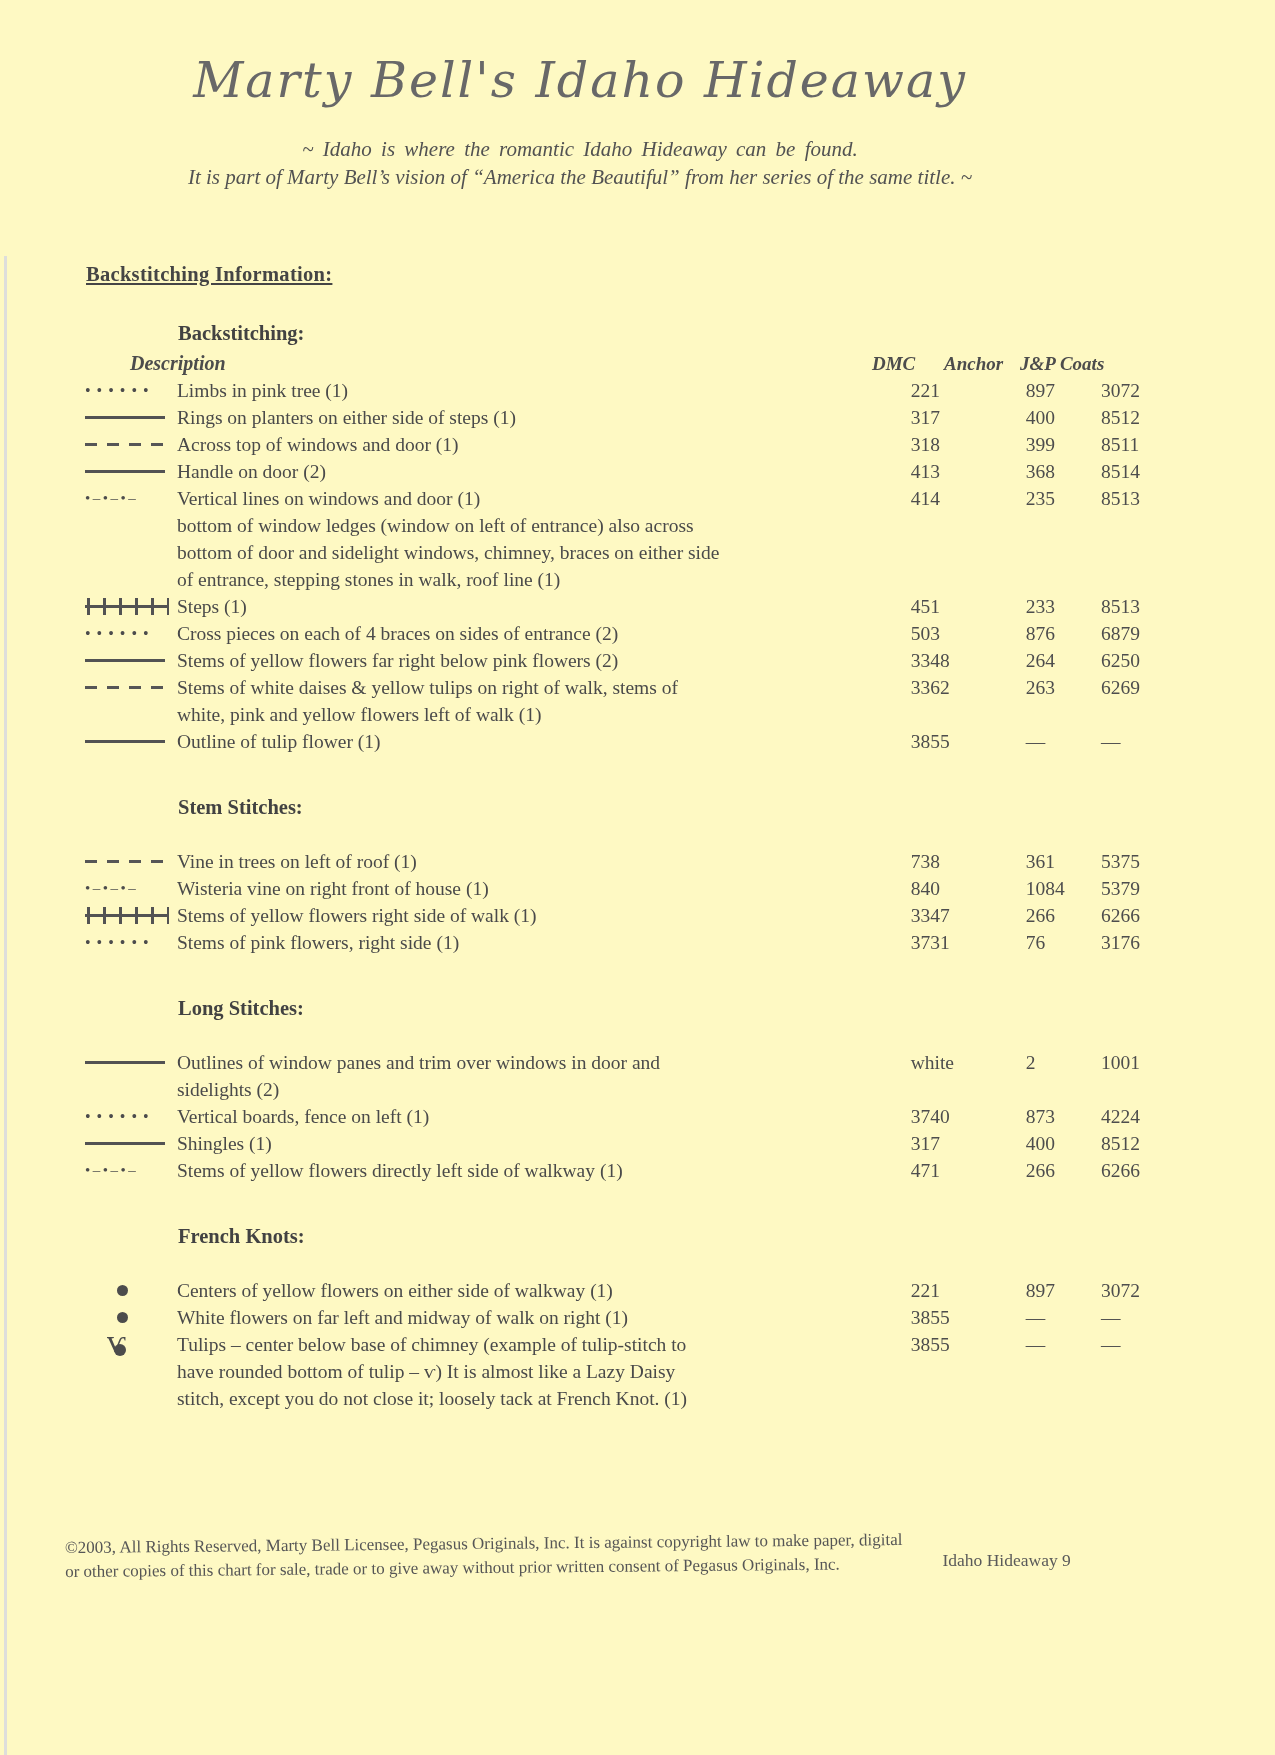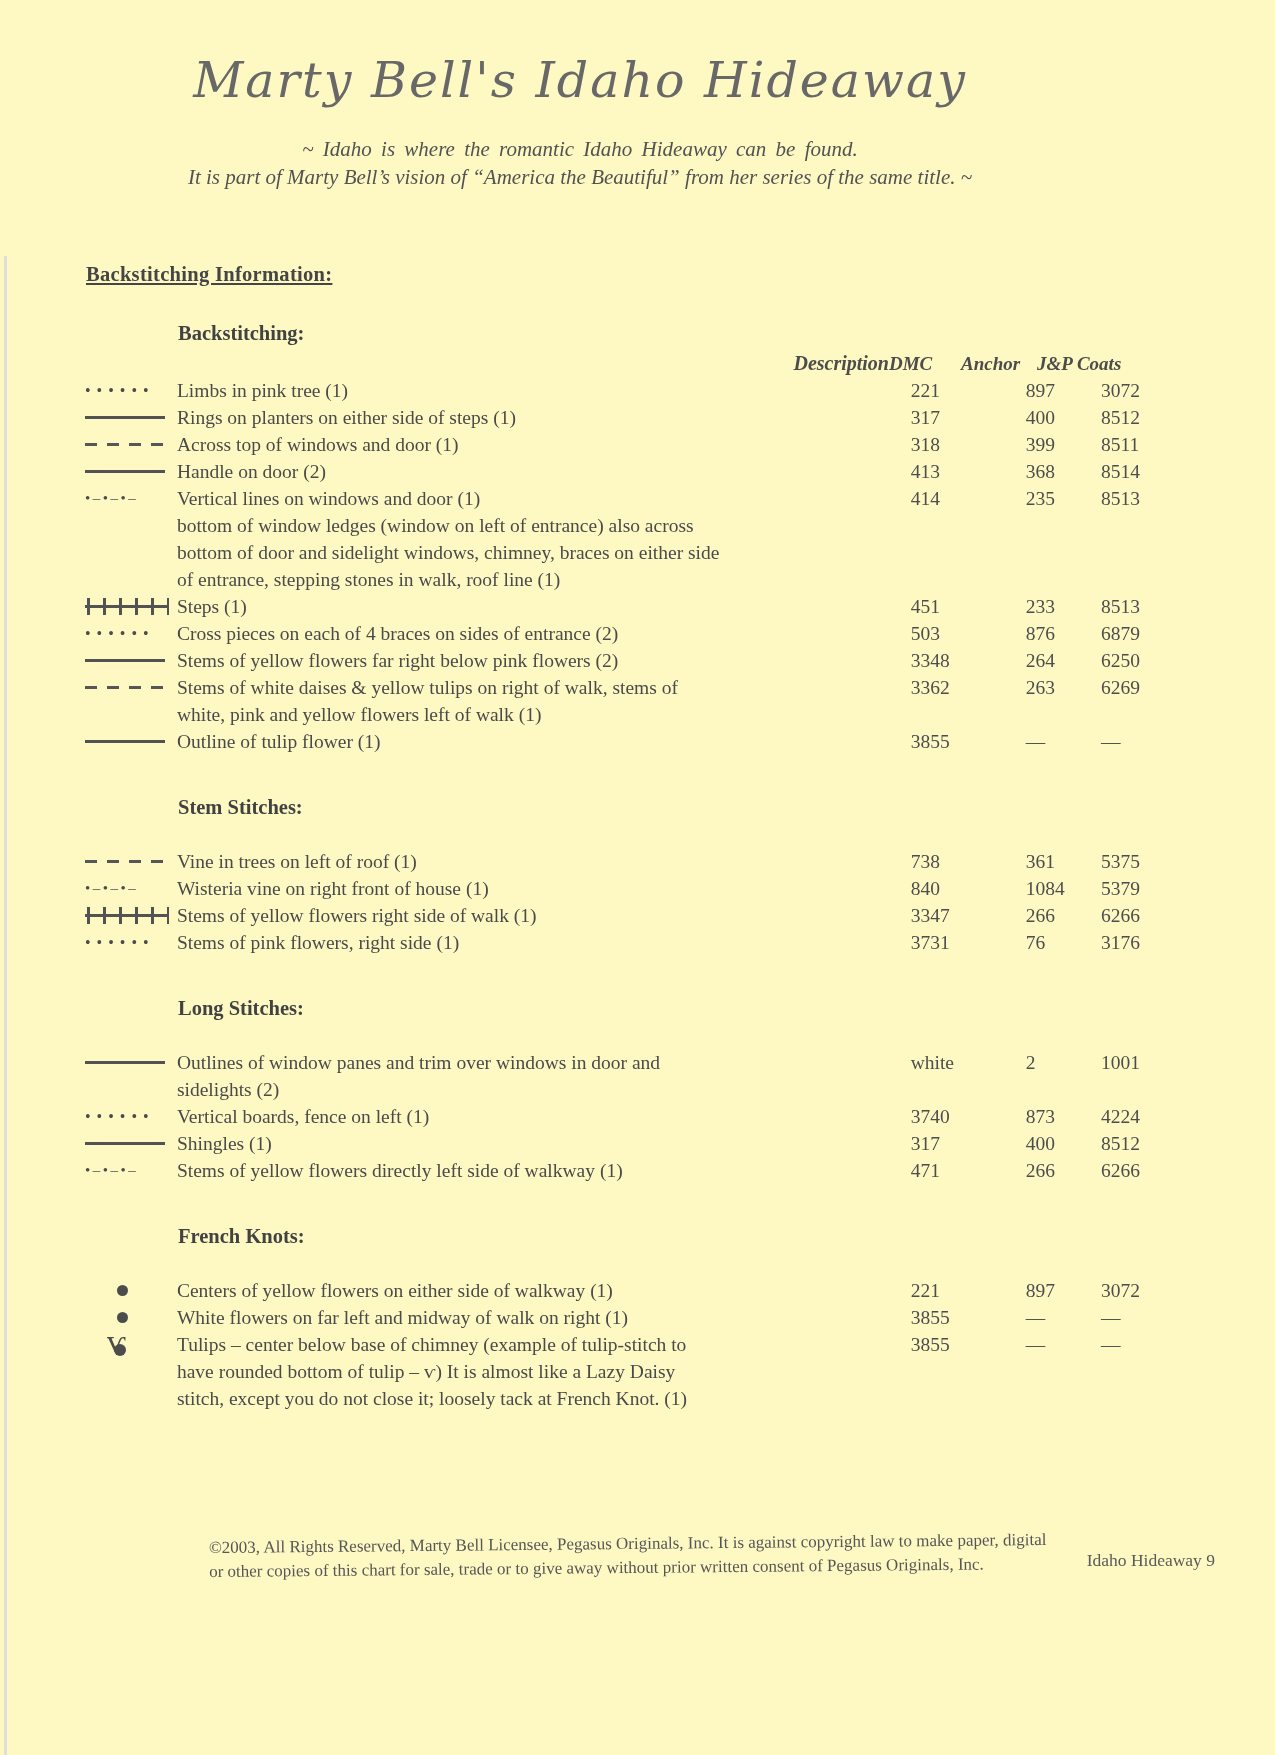--- a/index.html
+++ b/index.html
@@ -102,21 +102,21 @@
     font-size:32px; line-height:32px; color:#4c4c4c; font-style:normal;
   }
   .sym-tulip::after {
     content:""; position:absolute; left:9px; top:13px;
     width:12px; height:12px; border-radius:50%; background:#4c4c4c;
   }
 
   
   .footer-block {
     position:absolute; top:1536px; left:65px; right:60px;
-    display:flex; justify-content:flex-end; align-items:center;
+    display:flex; justify-content:flex-start; align-items:center;
   }
   .copyright { font-size:17px; line-height:24px; color:#565656; transform:rotate(-0.55deg); transform-origin:left center; }
   .page-label { font-size:17.5px; color:#5a5a5a; white-space:nowrap; margin-left:40px; }
 </style>
 </head>
 <body>
 
 <div class="page">
   <div class="scan-edge"></div>
 
@@ -125,21 +125,21 @@
     <div class="subtitle-line first">~ Idaho is where the romantic Idaho Hideaway can be found.</div>
     <div class="subtitle-line">It is part of Marty Bell’s vision of “America the Beautiful” from her series of the same title. ~</div>
   </div>
 
   <div class="info-heading">Backstitching Information:</div>
 
   <div class="main-block">
 
     <div class="sec-heading">Backstitching:</div>
     <div class="hdr-row">
-      <div class="hdr-desc" style="margin-left:62px;text-align:right;">Description</div>
+      <div class="hdr-desc" style="margin-left:45px;">Description</div>
       <div class="hdr-num hdr-dmc">DMC</div>
       <div class="hdr-num hdr-anchor">Anchor</div>
       <div class="hdr-num hdr-jp">J&amp;P Coats</div>
     </div>
 
     <div>
       <div class="row">
         <div class="col-sym">
             <span class="sym sym-dots"></span>
           </div>

